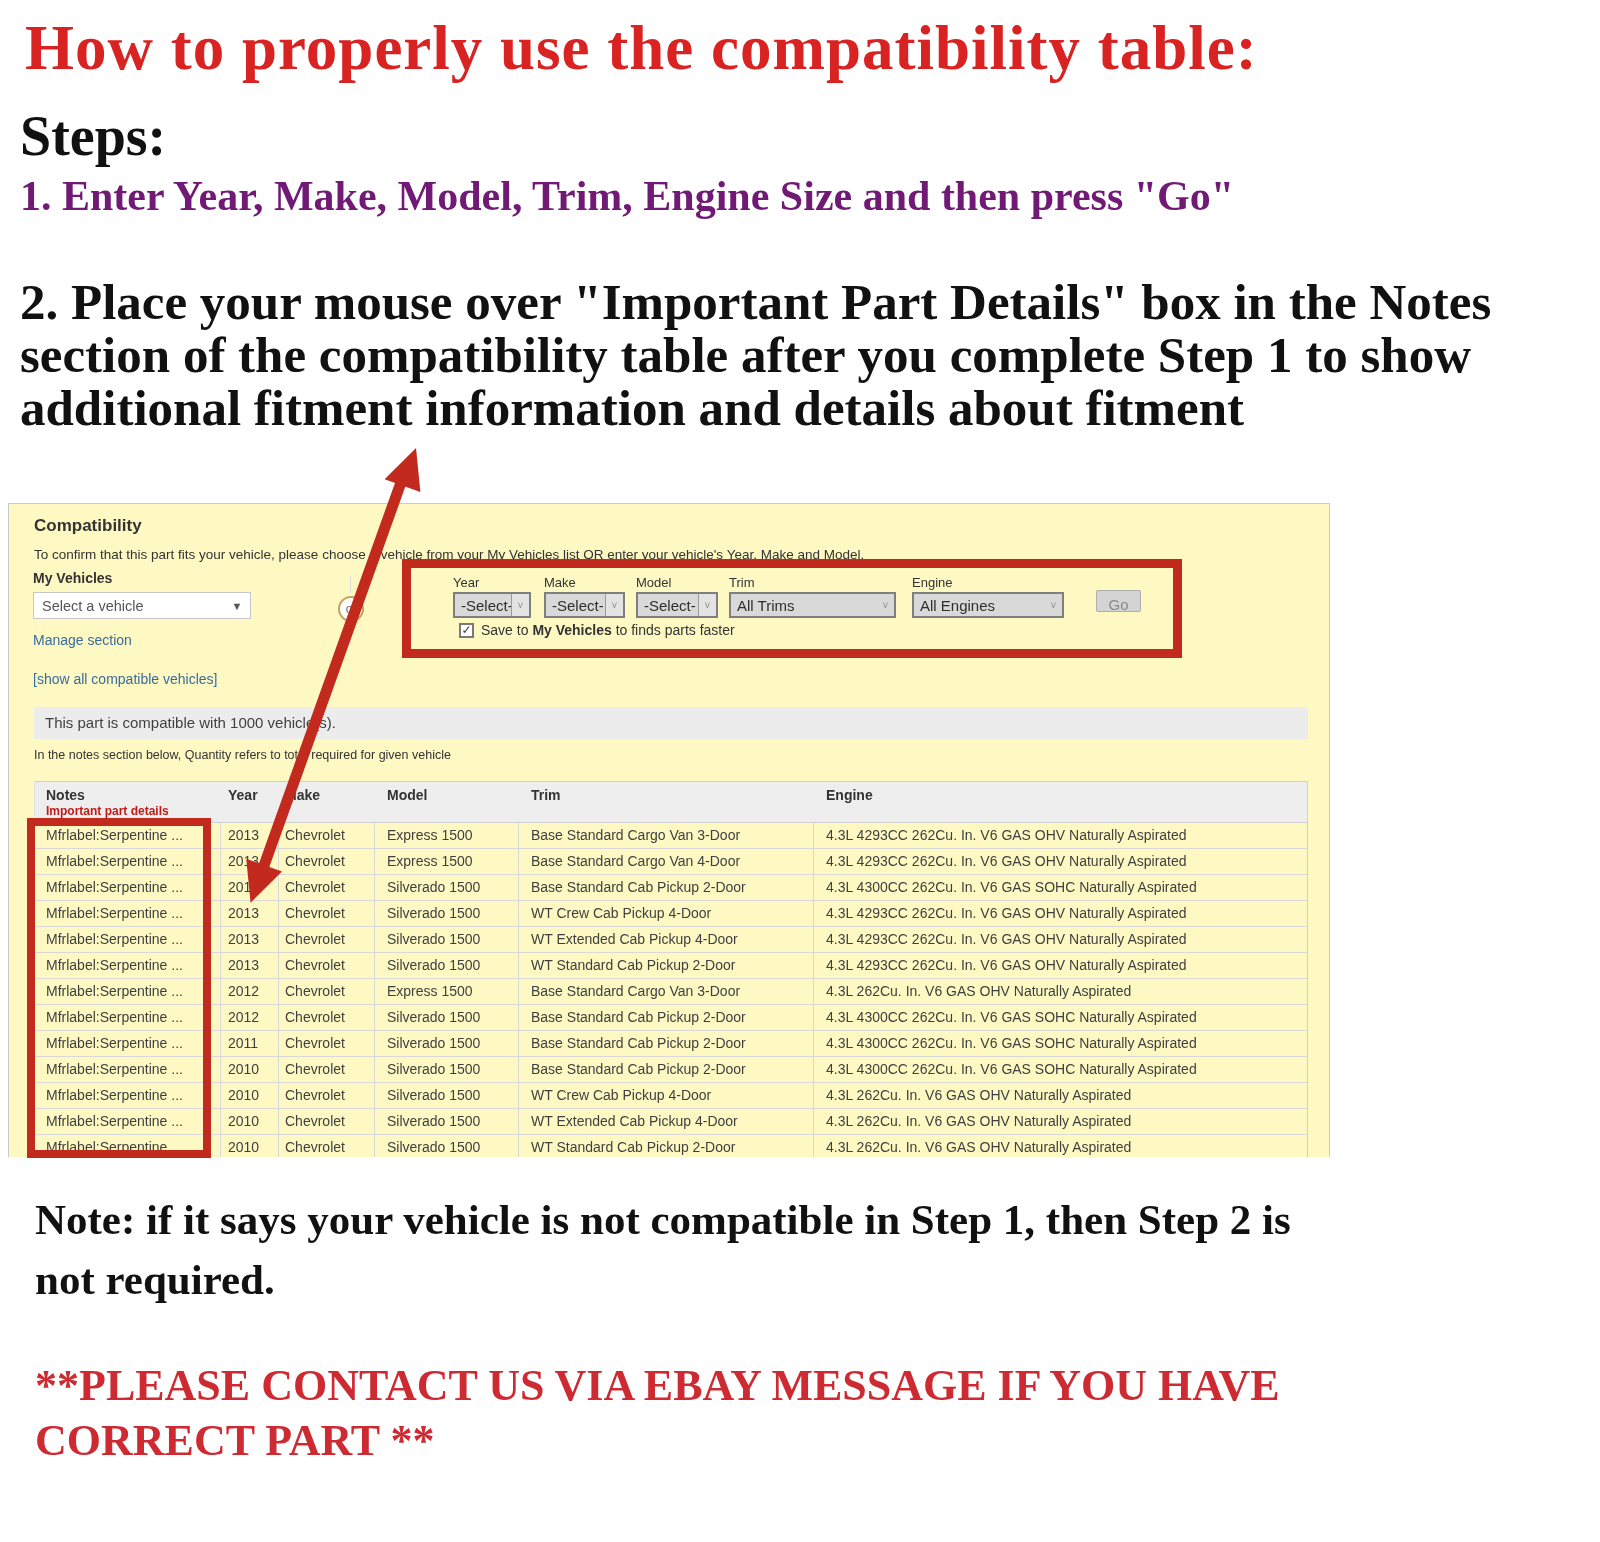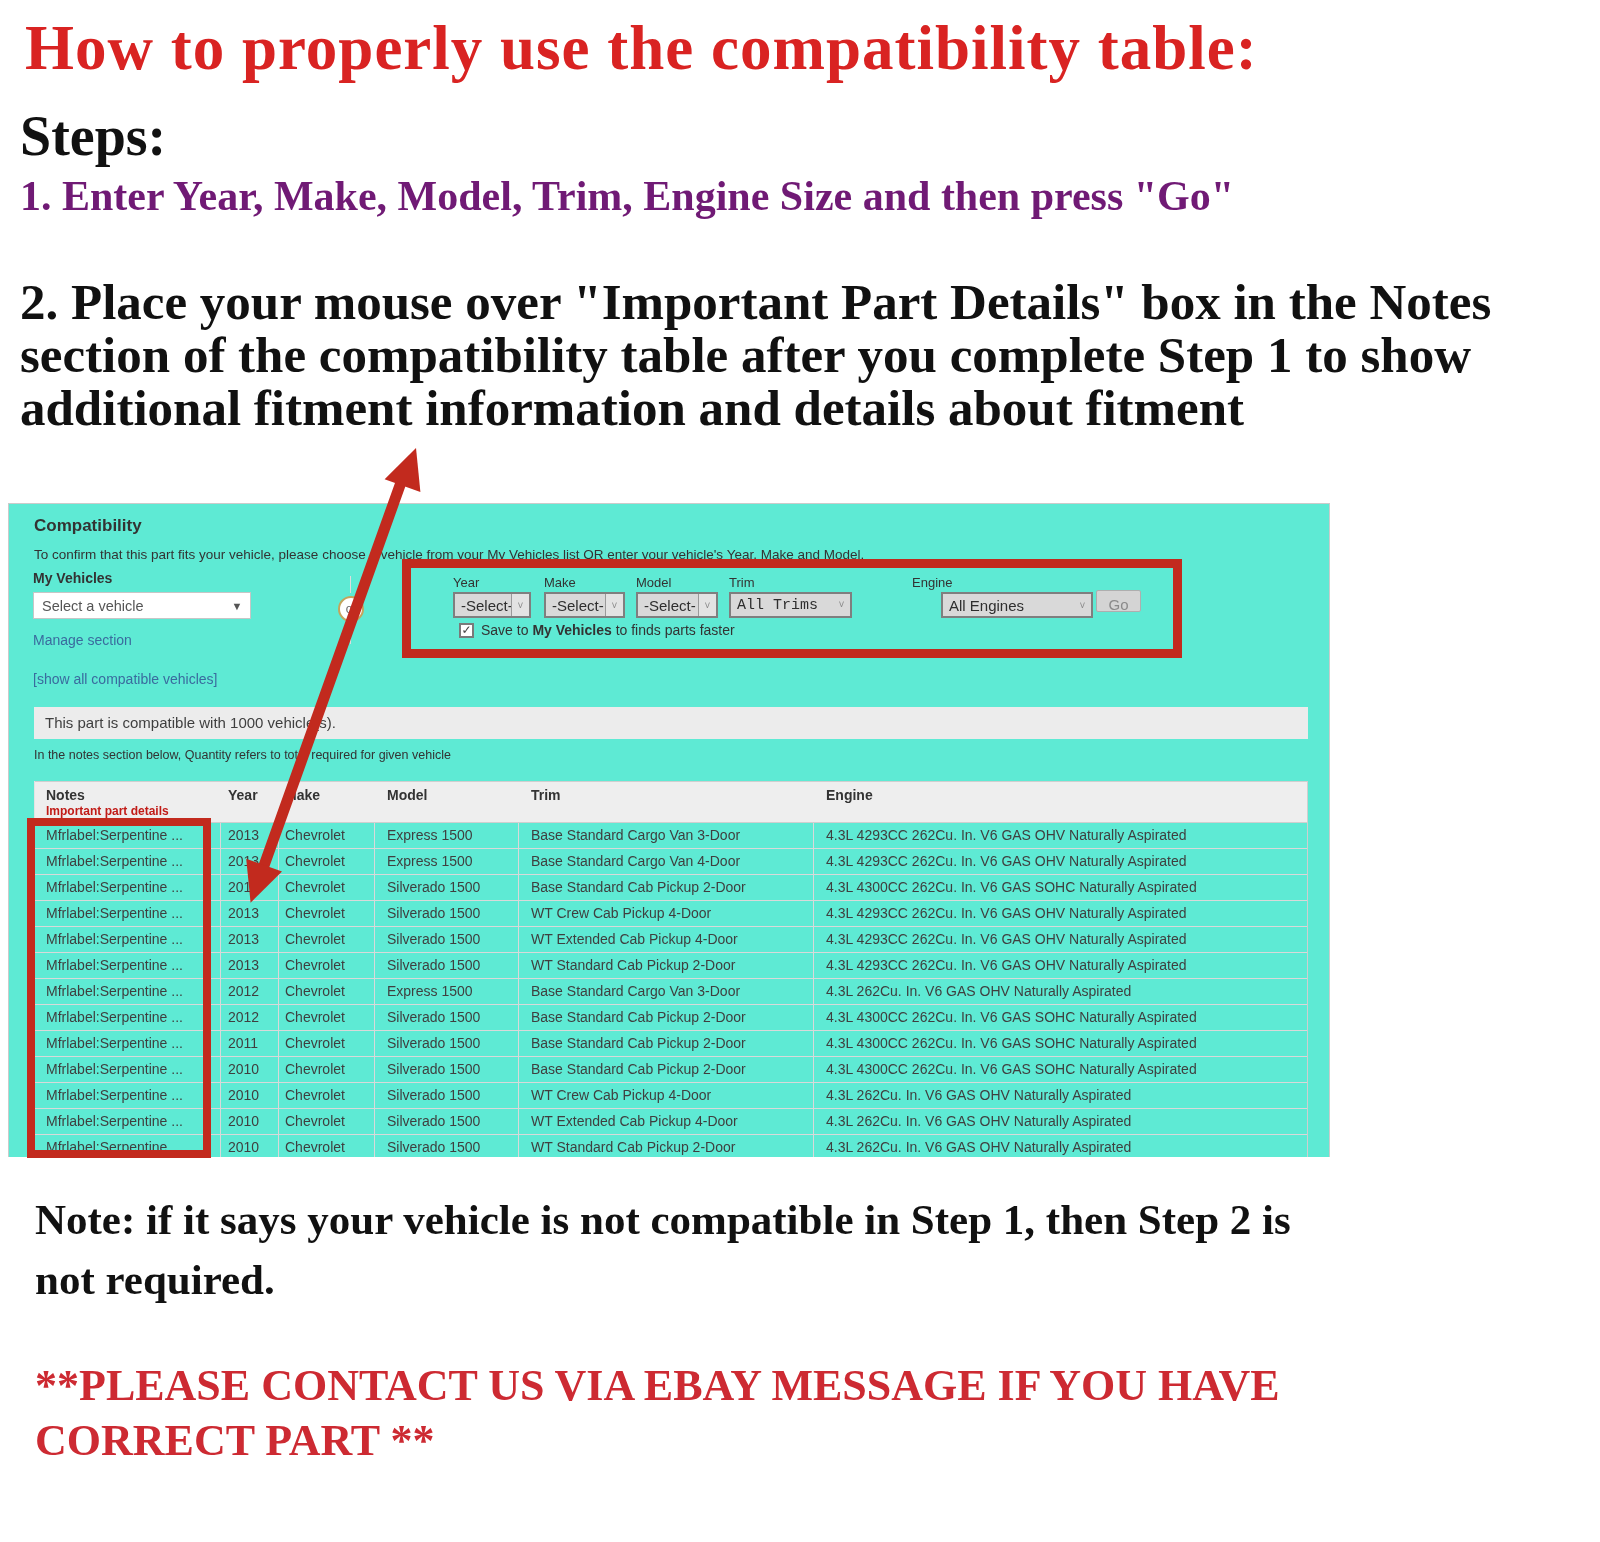--- a/index.html
+++ b/index.html
@@ -11,21 +11,21 @@
   .abs{position:absolute;}
   
   .main-title{left:25px;top:12px;font-size:63px;color:#d92322;letter-spacing:1px;white-space:nowrap;}
   .steps-label{left:20px;top:104px;font-size:56px;color:#111;}
   .step1{left:20px;top:172px;font-size:42px;color:#701a75;white-space:nowrap;}
   .step2{left:20px;top:276px;font-size:51px;color:#111;line-height:53px;white-space:nowrap;}
   .note-block{left:35px;top:1190px;font-size:43px;color:#111;line-height:60px;white-space:nowrap;}
   .contact-block{left:35px;top:1358px;font-size:44px;color:#cd2a32;line-height:55px;white-space:nowrap;}
   
   .panel{
-    left:8px;top:503px;width:1322px;height:654px;background:#5eead4;
+    left:8px;top:503px;width:1322px;height:654px;background:#fef9c3;
     border:1px solid #cbcbcb;border-bottom:none;box-sizing:border-box;overflow:hidden;
     color:#333;
   }
   .panel .ttl{left:25px;top:12px;font-size:17px;font-weight:bold;color:#333;}
   .panel .desc{left:25px;top:43px;font-size:13.5px;color:#333;white-space:nowrap;}
   .panel .mv-label{left:24px;top:66px;font-size:14px;font-weight:bold;color:#333;}
   .sel{display:flex;align-items:center;box-sizing:border-box;background:#d9d9d9;border:2px solid #7f7f7f;height:26px;font-size:15px;color:#2e2e2e;}
   .sel .val{flex:1;padding:0 4px 0 6px;white-space:nowrap;overflow:hidden;}
   .sel .arr{width:17px;align-self:stretch;display:flex;align-items:center;justify-content:center;color:#8a8a8a;font-size:10px;background:#e3e3e3;border-left:1px solid #9a9a9a;}
   .sel-white{display:flex;align-items:center;box-sizing:border-box;background:#fff;border:1px solid #c6c6c6;height:27px;font-size:14.5px;color:#555;}
@@ -91,26 +91,26 @@
   <div class="abs sel" style="left:535px;top:88px;width:81px;">
     <span class="val">-Select-</span>
     <span class="arr">˅</span>
   </div>
   <div class="abs fld-label" style="left:627px;top:71px;">Model</div>
   <div class="abs sel" style="left:627px;top:88px;width:82px;">
     <span class="val">-Select-</span>
     <span class="arr">˅</span>
   </div>
   <div class="abs fld-label" style="left:720px;top:71px;">Trim</div>
-  <div class="abs sel" style="left:720px;top:88px;width:123px;font-family:Liberation Mono, monospace;">
+  <div class="abs sel" style="left:720px;top:88px;width:167px;">
     <span class="val">All Trims</span>
     <span class="arr" style="background:none;border-left:none;">˅</span>
   </div>
   <div class="abs fld-label" style="left:903px;top:71px;">Engine</div>
-  <div class="abs sel" style="left:903px;top:88px;width:152px;margin-left:29px;">
+  <div class="abs sel" style="left:903px;top:88px;width:152px;">
     <span class="val">All Engines</span>
     <span class="arr" style="background:none;border-left:none;">˅</span>
   </div>
   <div class="abs go-btn" style="left:1087px;top:86px;width:45px;height:22px;">Go</div>
 
   <div class="abs chk" style="left:450px;top:119px;">✓</div>
   <div class="abs chk-label" style="left:472px;top:118px;"><span>Save to </span><b>My Vehicles</b><span> to finds parts faster</span></div>
 
   <div class="abs banner">This part is compatible with 1000 vehicle(s).</div>
   <div class="abs qty-note">In the notes section below, Quantity refers to total required for given vehicle</div>

